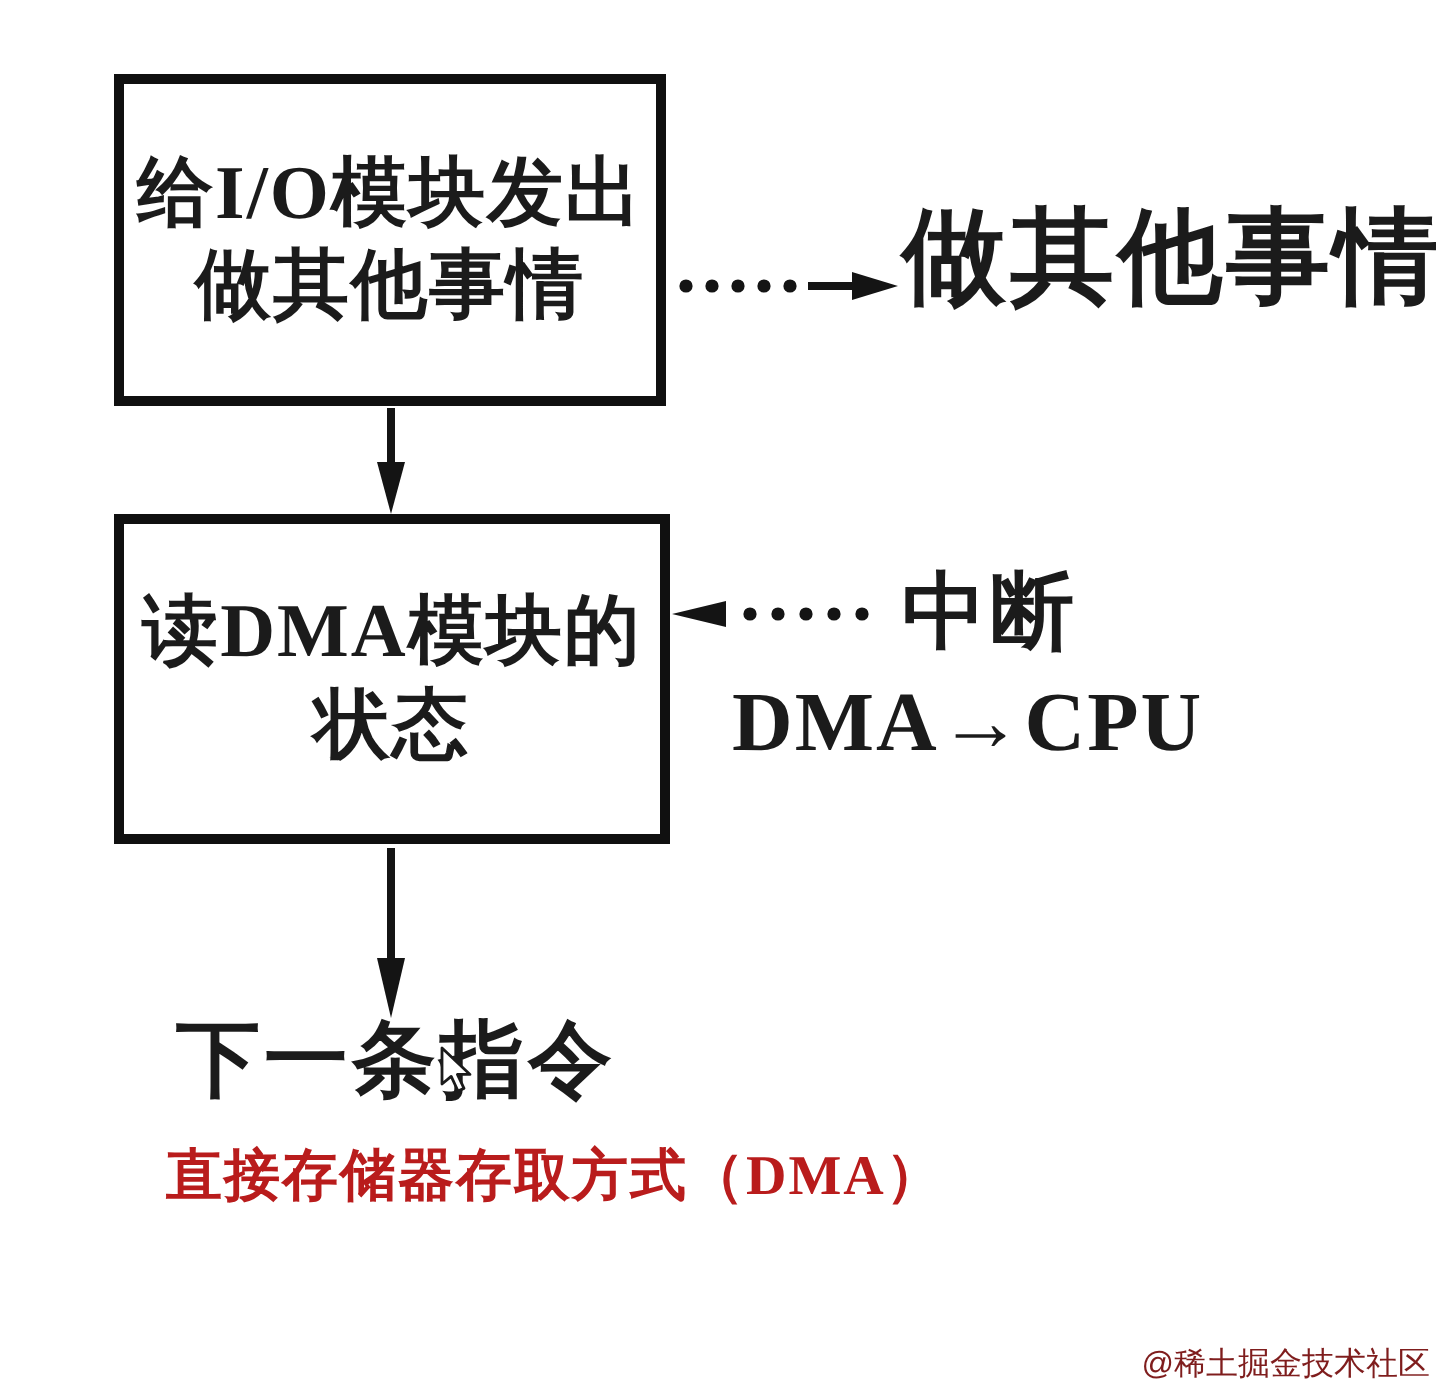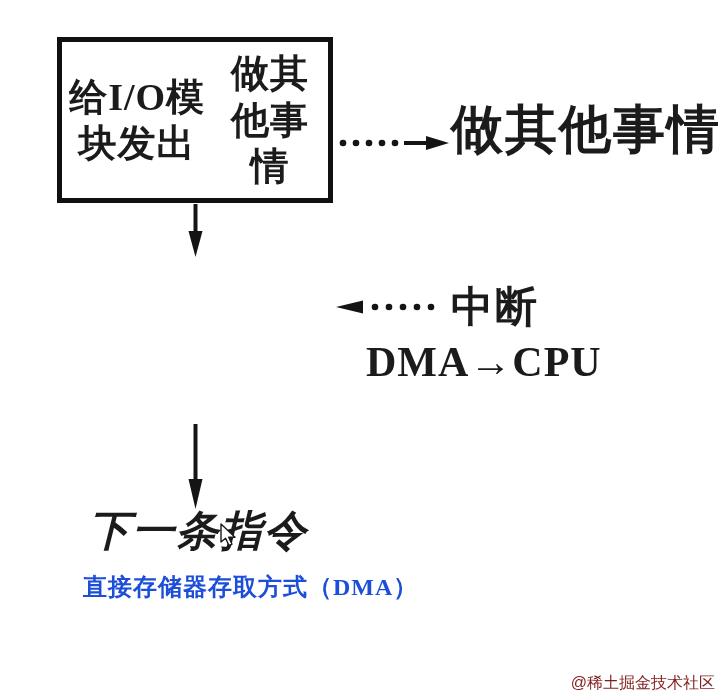--- a/index.html
+++ b/index.html
@@ -15,50 +15,50 @@
     overflow: hidden;
     font-family: "Liberation Serif", "DejaVu Serif", serif;
     color: #1b1b1b;
   }
   .flowbox {
     position: absolute;
     box-sizing: border-box;
     border: 5px solid #101010;
     background: #ffffff;
     display: flex;
-    flex-direction: row;
+    flex-direction: column;
     align-items: center;
     justify-content: center;
     text-align: center;
     font-size: 38px;
     line-height: 1.22;
     font-weight: bold;
     letter-spacing: 1px;
   }
   #box1 { left: 57px; top: 37px; width: 276px; height: 166px; }
   #box2 { left: 57px; top: 257px; width: 278px; height: 165px; }
   .side-label {
     position: absolute;
     white-space: nowrap;
     line-height: 1;
     font-weight: bold;
   }
   .lbl-cpu-dma   { left: 366px; top: 64px;  font-size: 42px; letter-spacing: 1px; }
   .lbl-do-other  { left: 451px; top: 104px; font-size: 52px; letter-spacing: 2px; }
   .lbl-interrupt { left: 451px; top: 286px; font-size: 42px; letter-spacing: 2px; }
   .lbl-dma-cpu   { left: 366px; top: 341px; font-size: 42px; letter-spacing: 1px; }
-  .lbl-next      { left: 88px;  top: 510px; font-size: 42px; letter-spacing: 2px; font-style: italic; }
+  .lbl-next      { left: 88px;  top: 510px; font-size: 42px; letter-spacing: 2px; }
   .caption {
     position: absolute;
     left: 83px;
     top: 575px;
-    font-size: 24px;
+    font-size: 28px;
     line-height: 1;
     font-weight: bold;
-    color: #1d4ed8;
+    color: #b91c1c;
     white-space: nowrap;
     letter-spacing: 1px;
   }
   .watermark {
     position: absolute;
     right: 3px;
     top: 673px;
     font-size: 16px;
     line-height: 1.2;
     color: #7f1d1d;
@@ -75,20 +75,24 @@
 </head>
 <body>
 
 <div class="stage">
 
   <div class="flowbox" id="box1">
     <div>给I/O模块发出</div>
     <div>做其他事情</div>
   </div>
 
+  <div class="flowbox" id="box2">
+    <div>读DMA模块的</div>
+    <div>状态</div>
+  </div>
 
   <div class="side-label lbl-do-other">做其他事情</div>
   <div class="side-label lbl-dma-cpu">DMA→CPU</div>
   <div class="side-label lbl-interrupt">中断</div>
   <div class="side-label lbl-next">下一条指令</div>
 
   <div class="caption">直接存储器存取方式（DMA）</div>
 
   <div class="watermark">@稀土掘金技术社区</div>
 

